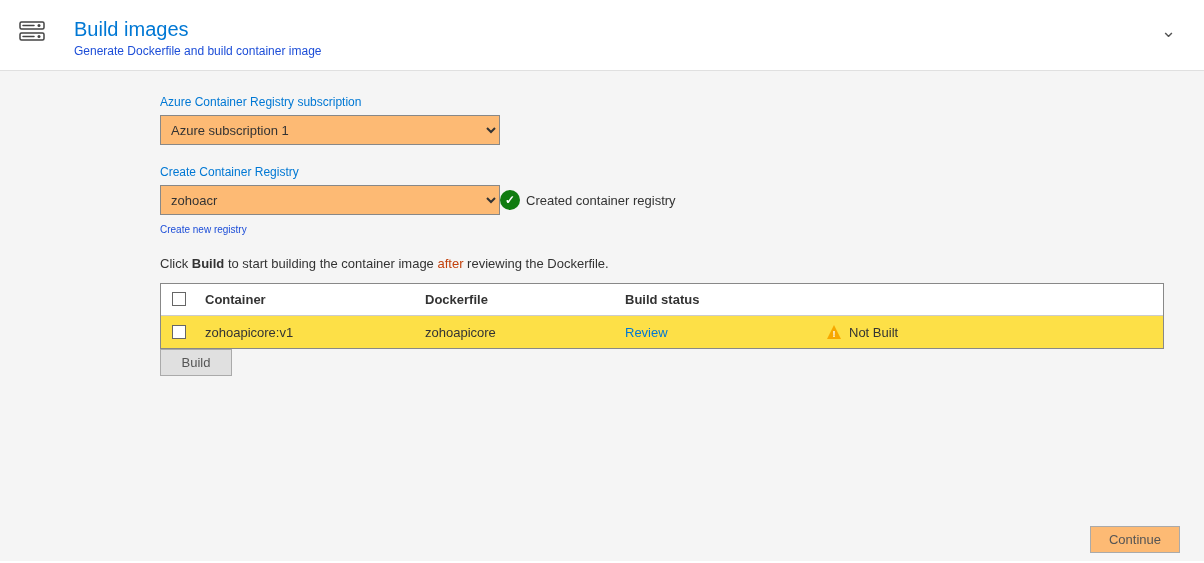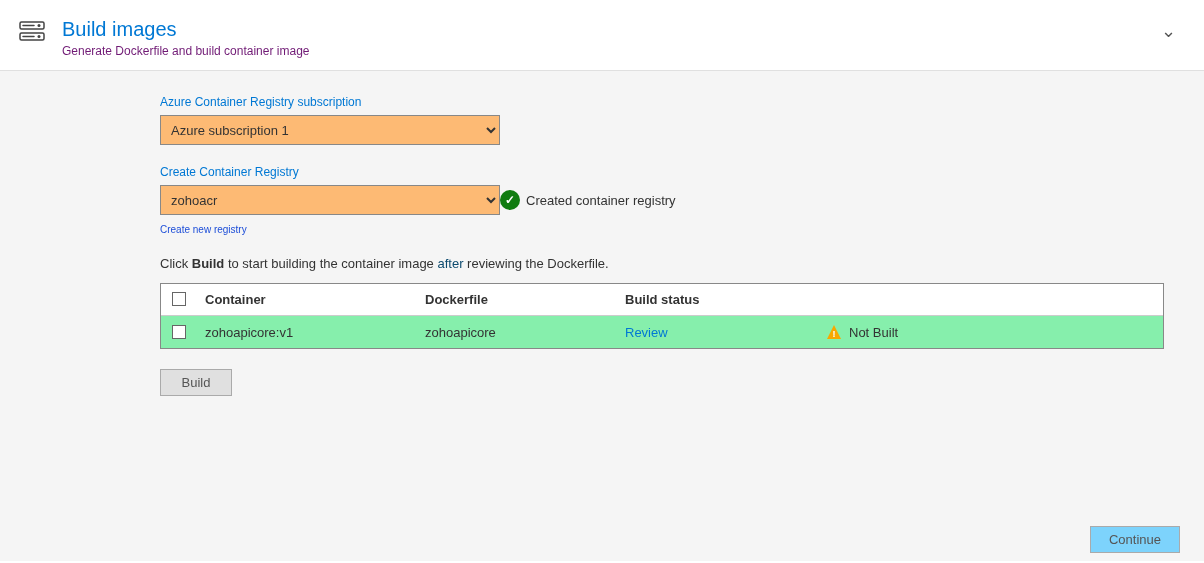--- a/index.html
+++ b/index.html
@@ -15,31 +15,31 @@
     .header {
       display: flex;
       align-items: flex-start;
       justify-content: space-between;
       padding: 16px 24px 12px 16px;
       border-bottom: 1px solid #e0e0e0;
     }
     .header-left {
       display: flex;
       align-items: flex-start;
-      gap: 14px;
+      gap: 26px;
     }
     .header-title {
       font-size: 20px;
       font-weight: 400;
       color: #0078d4;
       line-height: 1.3;
     }
     .header-subtitle {
       font-size: 12px;
-      color: #701a75;
+      color: #1d4ed8;
       margin-top: 2px;
     }
     .chevron-down {
       font-size: 18px;
       color: #555;
       cursor: pointer;
       padding: 4px;
     }
     .main-content {
       background: #f5f5f5;
@@ -103,22 +103,21 @@
     .instruction-text {
       font-size: 13px;
       color: #333;
       margin-bottom: 12px;
     }
     .instruction-text strong {
       font-weight: 600;
     }
     .table-container {
       border: 1px solid #888;
-      background: #86efac;
-      margin-bottom: 20px;
+      background: #fde047;
     }
     .table-header {
       display: grid;
       grid-template-columns: 36px 220px 200px 200px 200px;
       background: #fff;
       border-bottom: 1px solid #ccc;
       padding: 8px 0;
     }
     .table-header-cell {
       font-weight: 600;
@@ -171,21 +170,21 @@
     .btn-build {
       background: #e0e0e0;
       border: 1px solid #aaa;
       padding: 5px 18px;
       font-size: 13px;
       color: #555;
       cursor: pointer;
       min-width: 72px;
     }
     .btn-continue {
-      background: #7dd3fc;
+      background: #fdba74;
       border: 1px solid #aaa;
       padding: 5px 18px;
       font-size: 13px;
       color: #555;
       cursor: pointer;
       min-width: 80px;
       float: right;
     }
     .bottom-bar {
       display: flex;
@@ -244,21 +243,21 @@
       <div class="success-badge">
         <div class="success-circle">✓</div>
         <span>Created container registry</span>
       </div>
     </div>
     <a class="create-link">Create new registry</a>
   </div>
 
   
   <div class="instruction-text">
-    <span>Click </span><strong>Build</strong><span> to start building the container image </span><span style="color:#0c4a6e;">after</span><span> reviewing the Dockerfile.</span>
+    <span>Click </span><strong>Build</strong><span> to start building the container image </span><span style="color:#c2410c;">after</span><span> reviewing the Dockerfile.</span>
   </div>
 
   
   <div class="table-container">
 
     <div class="table-header">
       <div class="table-header-cell">
         <input type="checkbox" class="checkbox" style="">
       </div>
       <div class="table-header-cell">Container</div>

